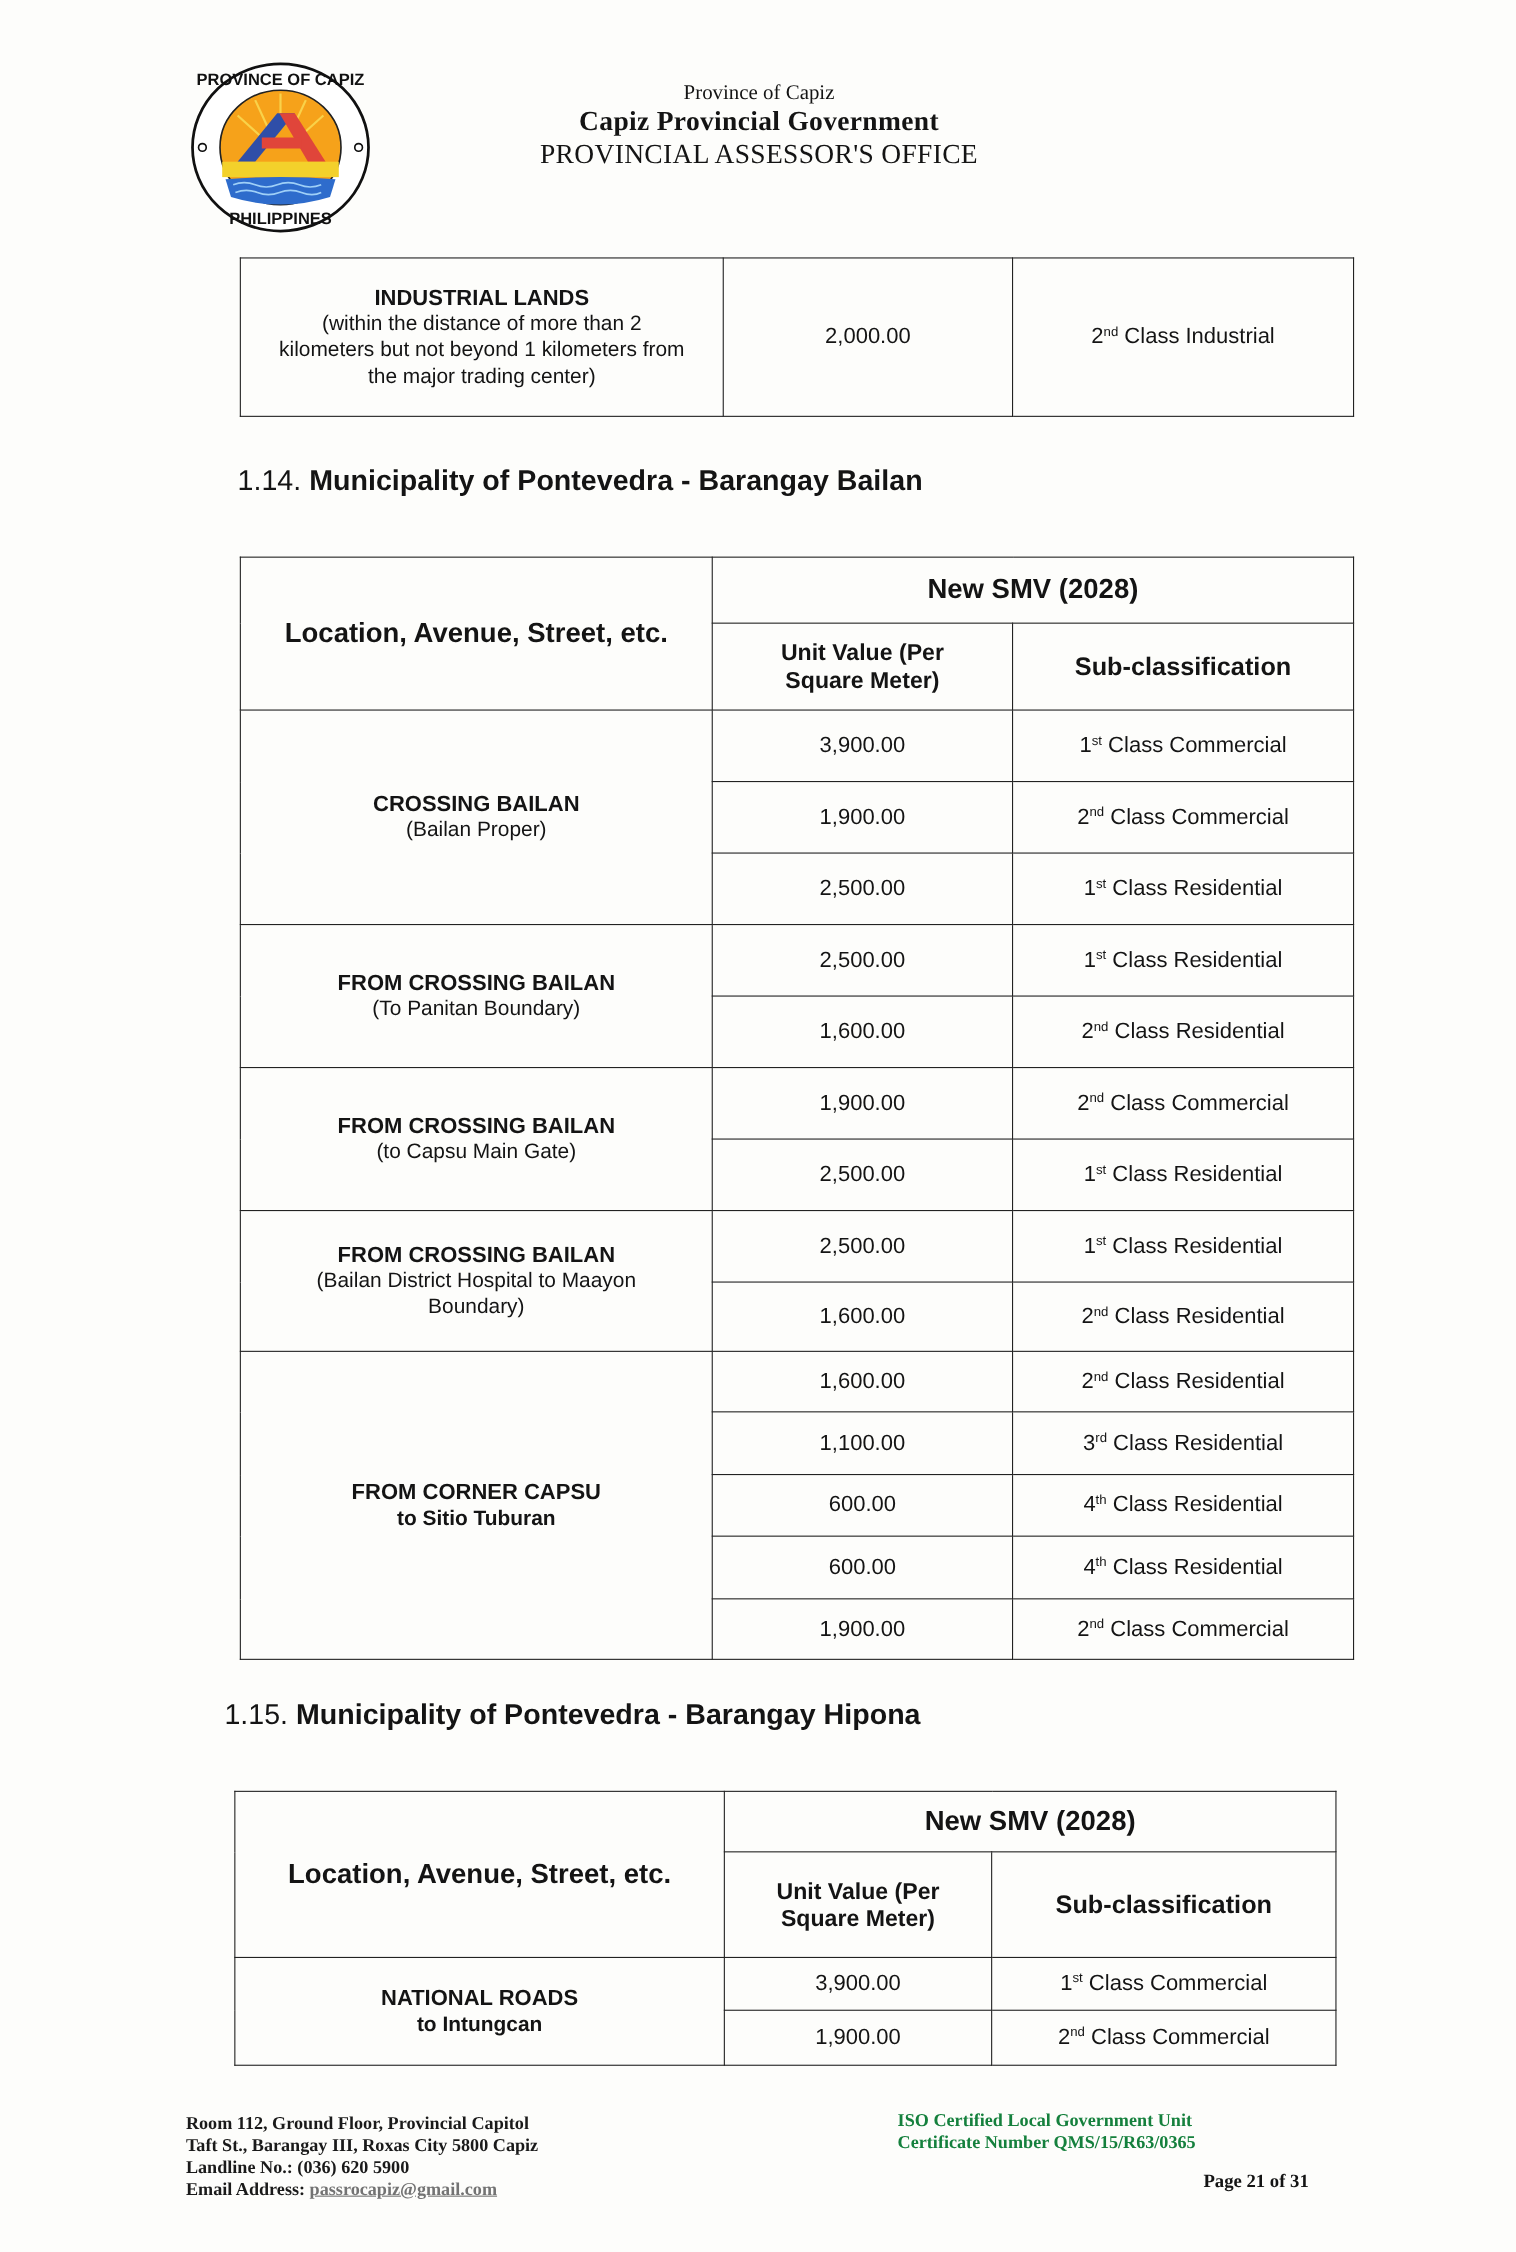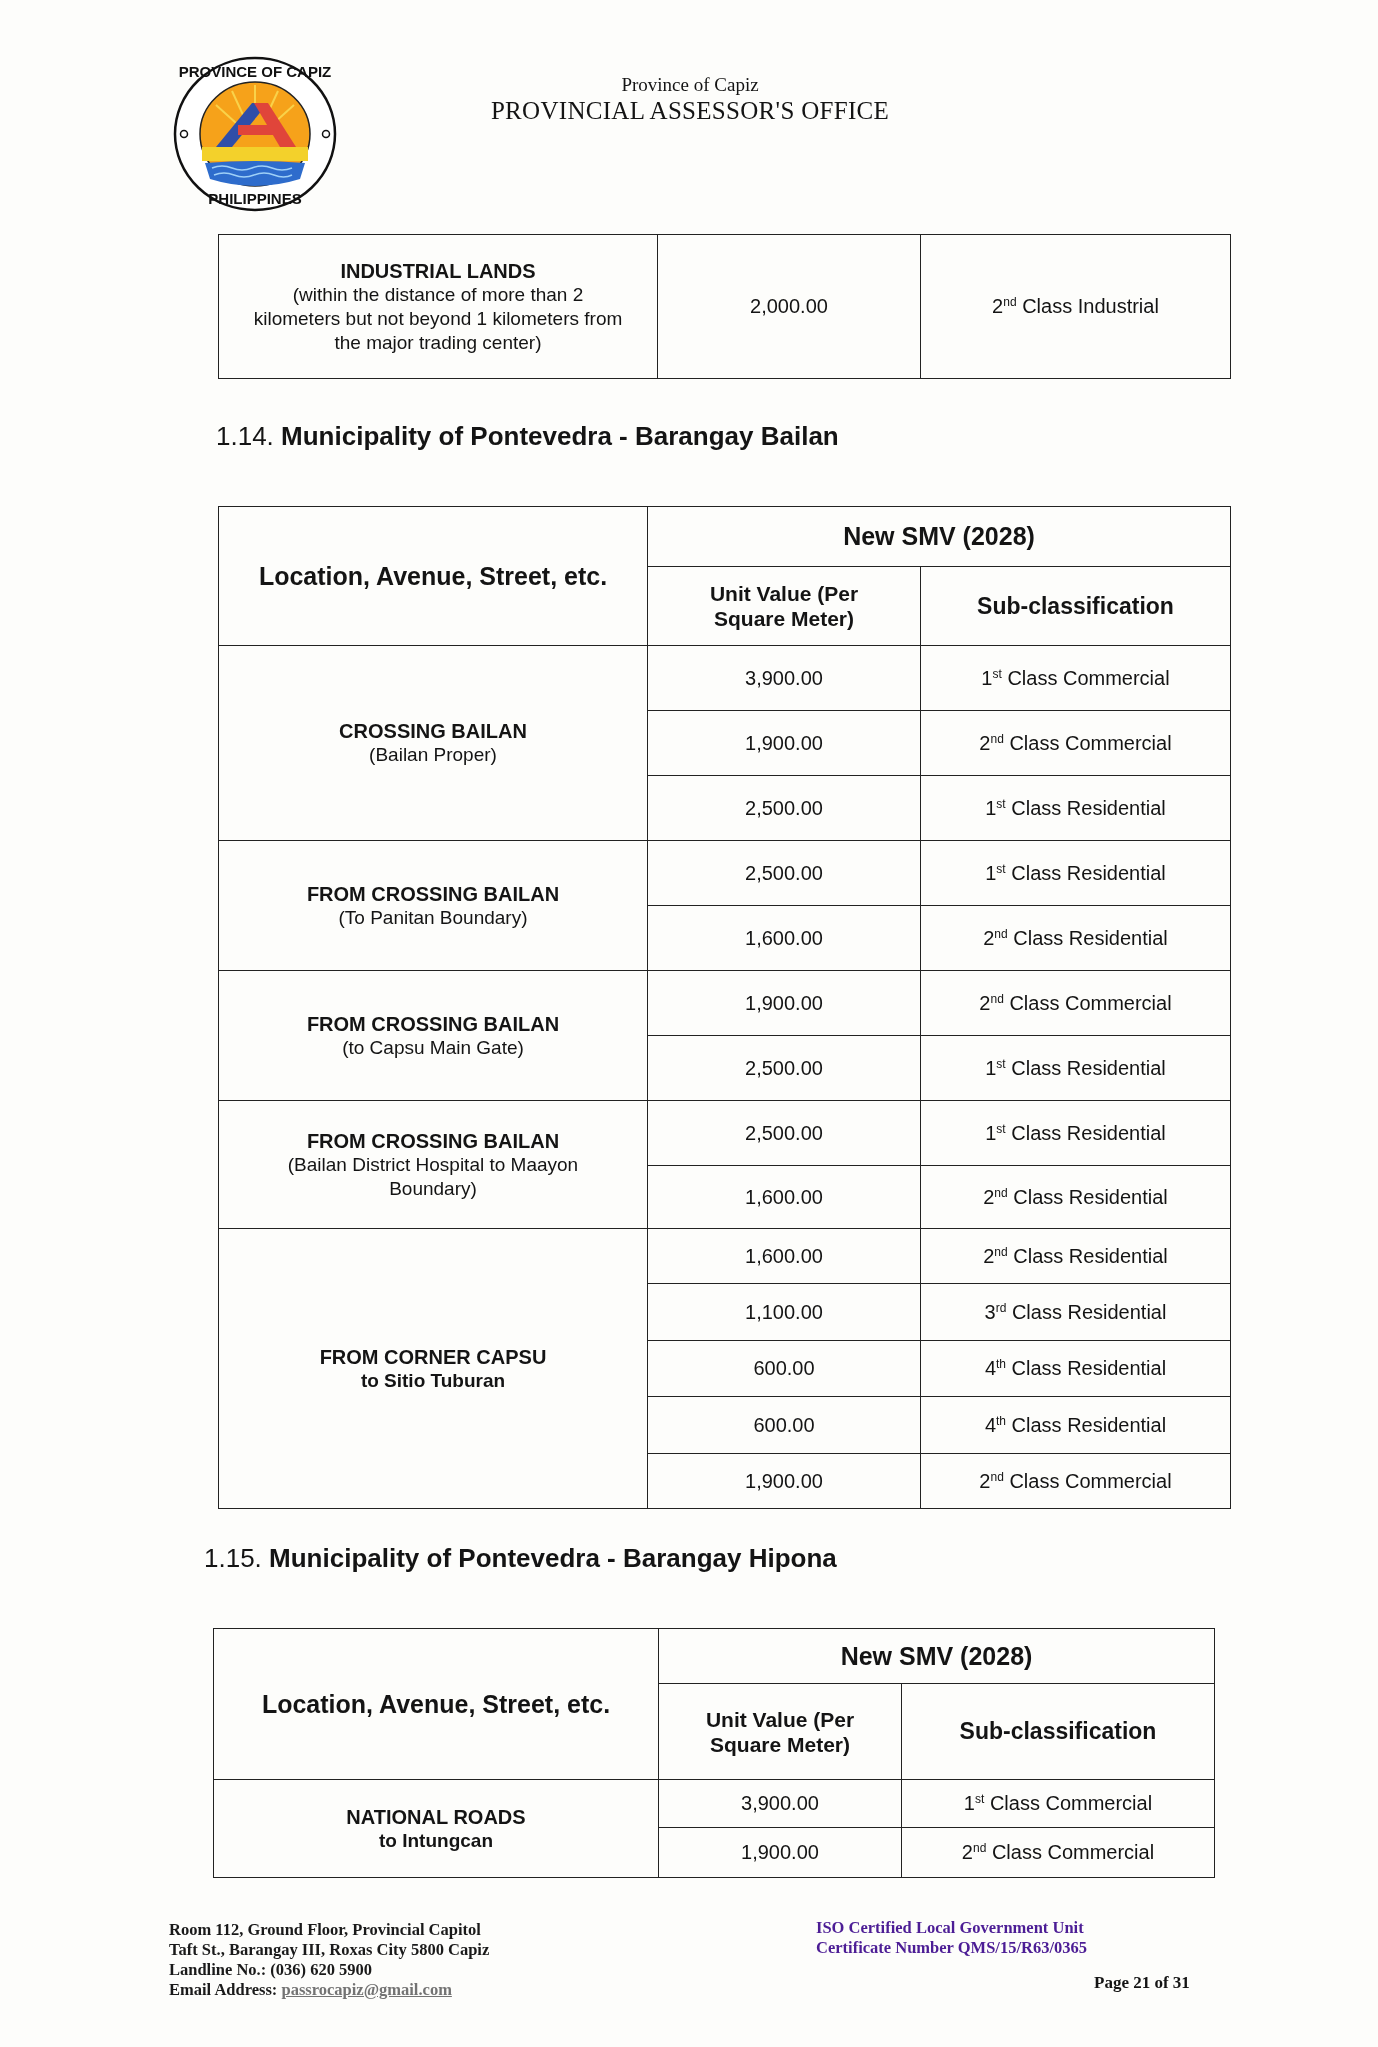--- a/index.html
+++ b/index.html
@@ -27,21 +27,21 @@
   .val { font-size:20px; }
   .cls { font-size:20px; }
   .cls sup { font-size:12px; vertical-align:7px; line-height:0; }
 
   .section { font-size:26px; font-weight:bold; }
   .section .num { font-weight:normal; }
 
   
   .foot-left { left:169px; top:1920px; font-family:"Liberation Serif", serif; font-size:16.5px; line-height:20px; font-weight:bold; color:#1a1a1a; }
   .foot-left a { color:#737373; text-decoration:underline; }
-  .foot-right { left:816px; top:1918px; font-family:"Liberation Serif", serif; font-size:16.5px; line-height:20px; font-weight:bold; color:#4c1d95; }
+  .foot-right { left:816px; top:1918px; font-family:"Liberation Serif", serif; font-size:16.5px; line-height:20px; font-weight:bold; color:#15803d; }
   .page-no { left:1094px; top:1973px; font-family:"Liberation Serif", serif; font-size:17px; font-weight:bold; }
 </style>
 </head>
 <body>
 
 <div class="abs logo">
   <svg width="166" height="158" viewBox="0 0 166 158">
     <ellipse cx="83" cy="79" rx="80" ry="76" fill="#fff" stroke="#111" stroke-width="2.5"></ellipse>
     <ellipse cx="83" cy="79" rx="55" ry="52" fill="#f6a21a" stroke="#222" stroke-width="1.5"></ellipse>
     <g stroke="#f9d24a" stroke-width="2">
@@ -62,20 +62,21 @@
     </g>
     <text x="83" y="22" font-size="15" font-weight="bold" text-anchor="middle" font-family="Liberation Sans, sans-serif" fill="#111">PROVINCE OF CAPIZ</text>
     <text x="83" y="149" font-size="15" font-weight="bold" text-anchor="middle" font-family="Liberation Sans, sans-serif" fill="#111">PHILIPPINES</text>
     <circle cx="12" cy="79" r="3.5" fill="none" stroke="#111" stroke-width="1.5"></circle>
     <circle cx="154" cy="79" r="3.5" fill="none" stroke="#111" stroke-width="1.5"></circle>
   </svg>
 </div>
 
 <div class="abs hdr">
   <div class="l2">Province of Capiz</div>
+  <div class="l3">Capiz Provincial Government</div>
   <div class="l4">PROVINCIAL ASSESSOR'S OFFICE</div>
 </div>
 
 <table style="left:218px; top:234px; width:1012px; height:145px;">
   <colgroup>
       <col style="width:439px">
       <col style="width:263px">
       <col style="width:310px">
     </colgroup>
   <tbody>

